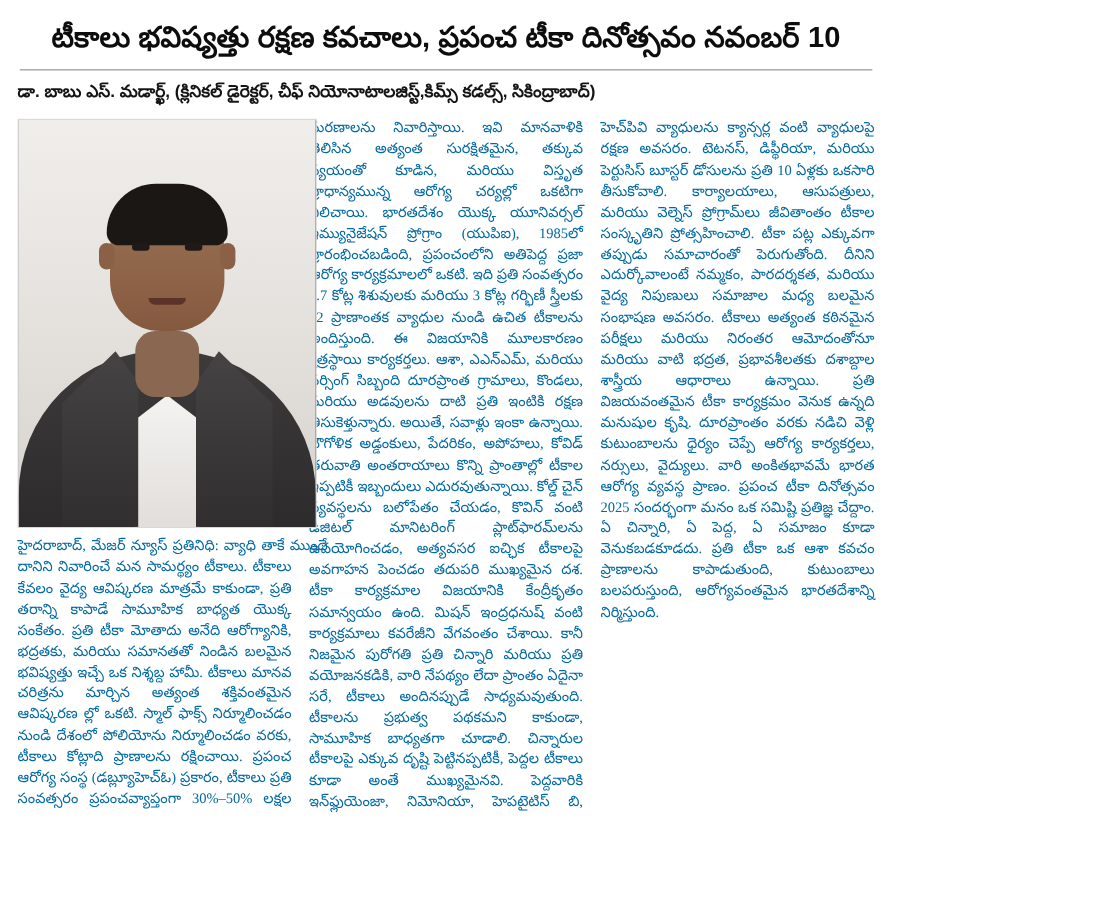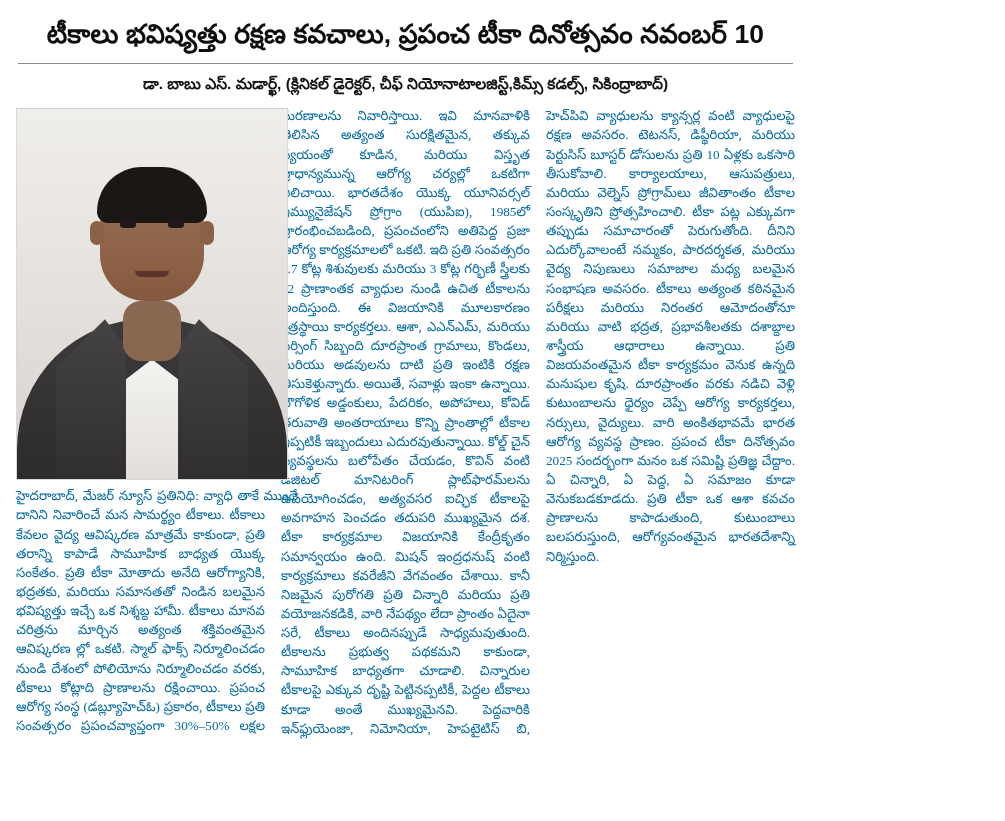--- a/index.html
+++ b/index.html
@@ -29,21 +29,20 @@
     line-height: 1.25;
     letter-spacing: 0.1px;
     margin: 4px 0 0 0;
   }
   .rule {
     border: none;
     border-top: 1px solid #8a8a8a;
     margin: 12px 2px 10px 2px;
   }
   .byline {
-    text-align: center;
     font-size: 15.5px;
     font-weight: bold;
     color: #141414;
     line-height: 1.3;
     margin-bottom: 12px;
   }
   .body-area {
     position: relative;
     width: 100%;
   }

